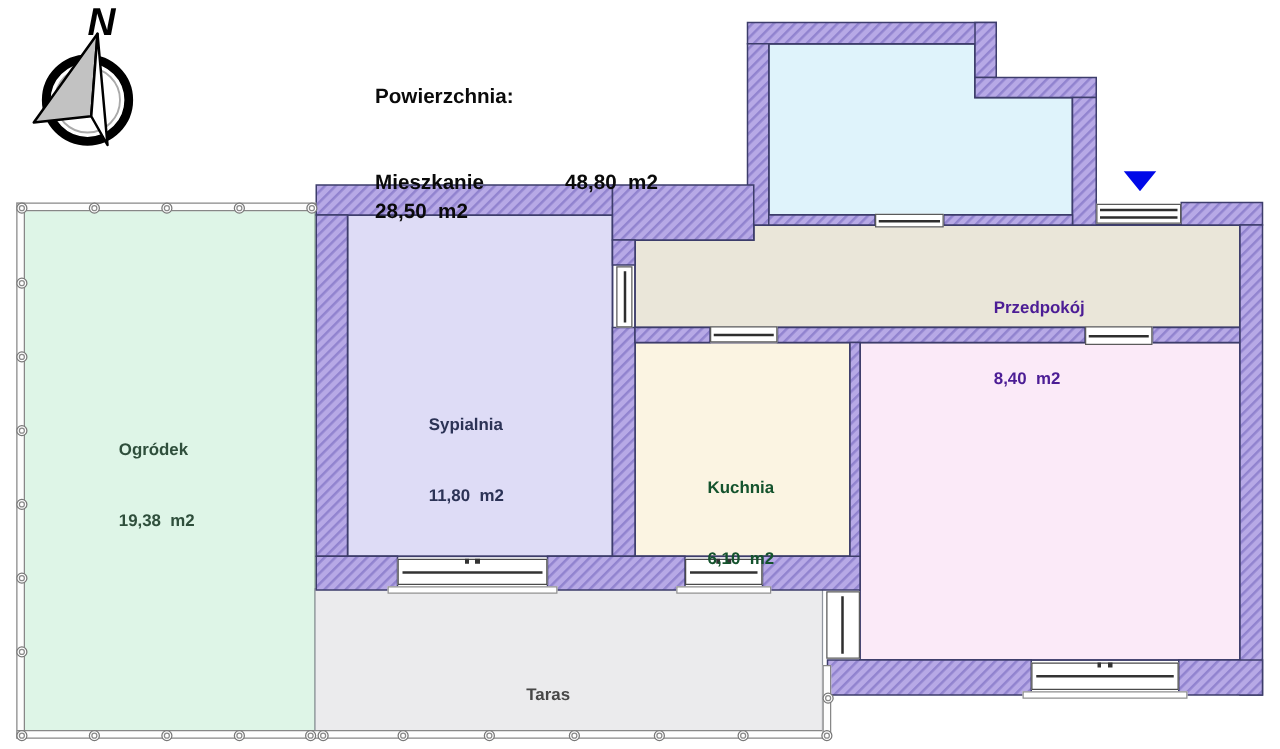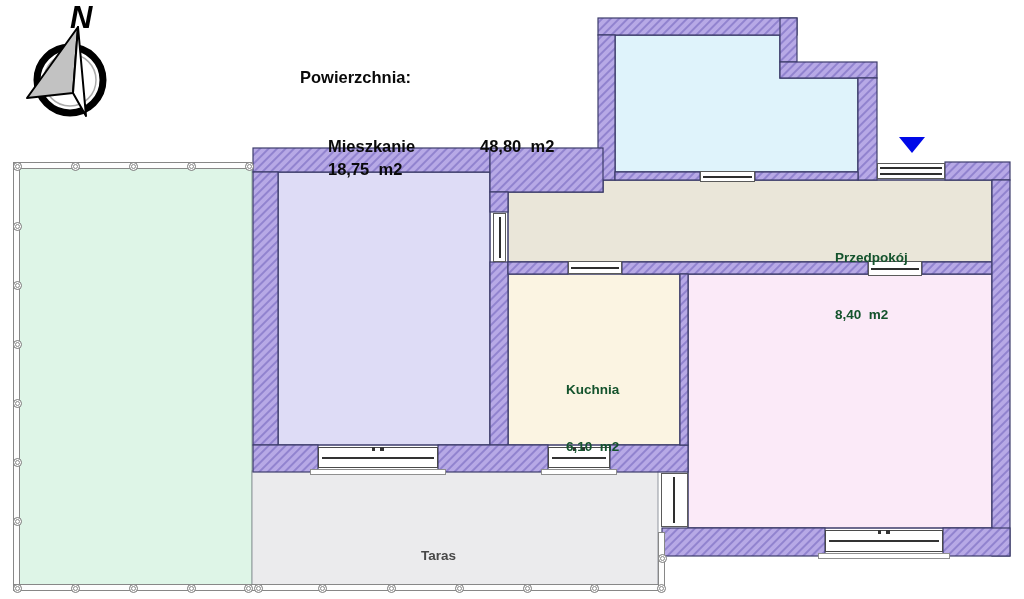--- a/index.html
+++ b/index.html
@@ -18,21 +18,21 @@
   .win::after{content:"";position:absolute;top:-1px;left:50%;margin-left:-6px;width:12px;height:4px;
       background:linear-gradient(90deg,#333 0 3px,transparent 3px 8px,#333 8px 12px);}
   .rail{position:absolute;background:#fdfdfd;border:1px solid #878787;z-index:4;box-sizing:border-box;}
   .post{position:absolute;width:9px;height:9px;border:1px solid #787878;border-radius:50%;
         background:#fff;z-index:5;box-sizing:border-box;}
   .post::after{content:"";position:absolute;inset:1px;border:1px solid #8a8a8a;border-radius:50%;}
   .rlabel{position:absolute;z-index:6;font-weight:bold;font-size:13.5px;line-height:19px;white-space:pre;color:#333;}
   .rlabel span{display:block;}
   .hdr{position:absolute;left:300px;top:20px;z-index:7;color:#0a0a0a;font-weight:bold;
        font-size:16.5px;line-height:23px;white-space:pre;}
-  .hdr .rows{display:grid;grid-template-columns:152px auto;margin-left:28px;}
+  .hdr .rows{display:grid;grid-template-columns:152px auto;}
   .compass{position:absolute;left:15px;top:0;z-index:7;}
   .marker{position:absolute;left:898px;top:136px;z-index:7;}
 </style>
 </head>
 <body>
 
 <div class="canvas">
 
   <svg class="plan" width="1024" height="599" viewBox="0 0 1024 599">
     <defs>
@@ -89,39 +89,47 @@
   <div class="door d1" style="left:568px;top:261px;width:54px;height:13px;"></div>
   <div class="door d1" style="left:868px;top:261px;width:54px;height:15px;"></div>
   <div class="door dv" style="left:493px;top:213px;width:13px;height:49px;"></div>
   <div class="door dv" style="left:661px;top:473px;width:27px;height:54px;"></div>
 
   <div class="rail" style="left:13px;top:162px;width:240px;height:7px;"></div>
   <div class="rail" style="left:13px;top:162px;width:7px;height:429px;"></div>
   <div class="rail" style="left:13px;top:584px;width:651px;height:7px;"></div>
   <div class="rail" style="left:658px;top:532px;width:7px;height:56px;"></div>
 
-  <div class="rlabel" style="left: 795px; top: 210px; color: #14532d; margin-left: 40px;">
+  <div class="rlabel" style="left: 95px; top: 312px; color: rgb(47, 79, 60);">
+    <span>Ogródek</span>
+    <span>19,38  m2</span>
+  </div>
+  <div class="rlabel" style="left: 343px; top: 292px; color: rgb(44, 51, 86);">
+    <span>Sypialnia</span>
+    <span>11,80  m2</span>
+  </div>
+  <div class="rlabel" style="left: 795px; top: 198px; color: #4c1d95;">
     <span>Przedpokój</span>
     <span>8,40  m2</span>
   </div>
   <div class="rlabel" style="left: 566px; top: 342px; color: #14532d;">
     <span>Kuchnia</span>
     <span>6,10  m2</span>
   </div>
   <div class="rlabel" style="left: 421px; top: 508px; color: rgb(71, 71, 71);">
     <span>Taras</span>
     
   </div>
 
   <div class="hdr">
     <div>Powierzchnia:</div>
     <div class="rows">
       <span>Mieszkanie</span>
       <span>48,80  m2</span>
-      <span>18,75  m2</span>
+      <span>28,50  m2</span>
     </div>
   </div>
 
   <svg class="compass" width="115" height="130" viewBox="0 0 115 130">
     <circle cx="55" cy="80" r="33" fill="none" stroke="#000" stroke-width="7"></circle>
     <circle cx="55" cy="80" r="26" fill="none" stroke="#aaa" stroke-width="1.5"></circle>
     <polygon points="63,27 12,98 58,93" fill="#c2c2c2" stroke="#000" stroke-width="2" stroke-linejoin="round"></polygon>
     <polygon points="63,27 58,93 71,116" fill="#ffffff" stroke="#000" stroke-width="2" stroke-linejoin="round"></polygon>
     <text x="55" y="28" font-size="31" font-weight="bold" font-style="italic" fill="#000">N</text>
   </svg>

